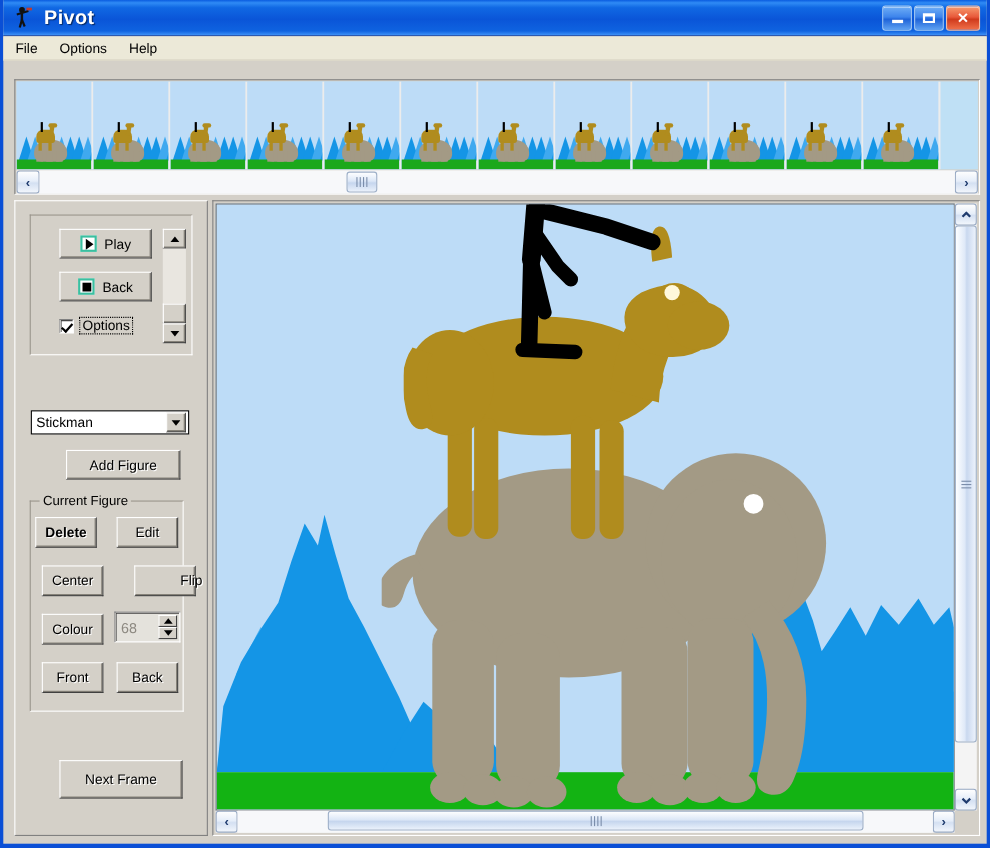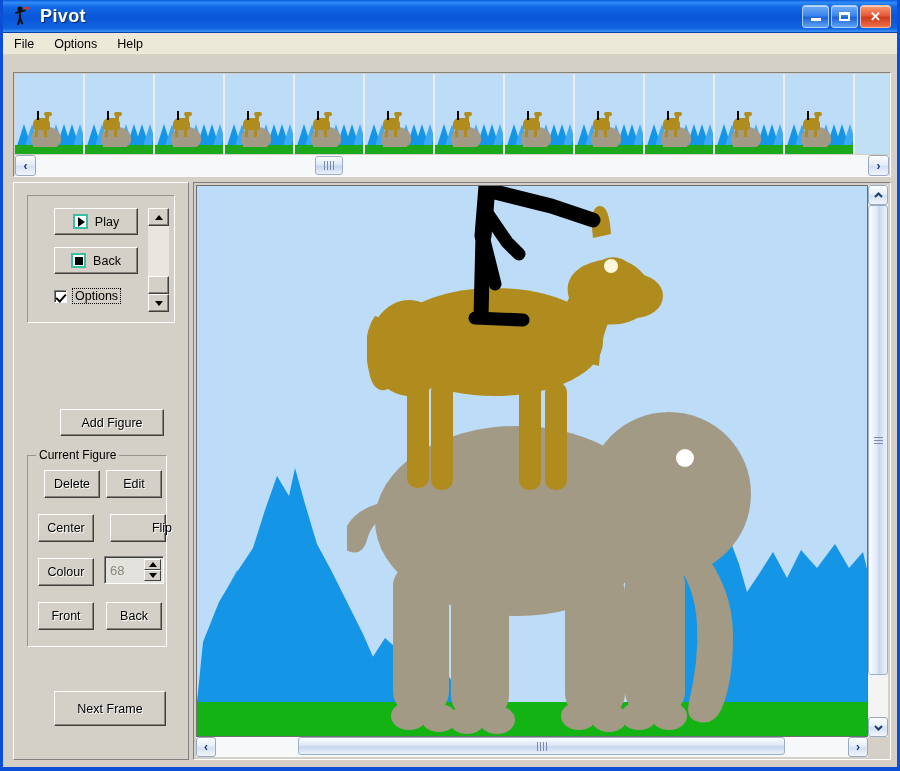--- a/index.html
+++ b/index.html
@@ -216,24 +216,24 @@
     border-right-color:#404040; border-bottom-color:#404040;
     box-shadow: inset -1px -1px 0 #868279;
     display:flex; align-items:center; justify-content:center;
   }
 
   #btn-addfig { left:46px; top:226px; width:104px; height:27px; }
 
   
   #grp-cur { left: 13px; top: 272px; width: 140px; height: 192px; }
   .gbtn { width:56px; height:28px; }
-  #b-del    { left:16px;  top:14px; }
+  #b-del    { left:4px;  top:14px;font-weight:bold; }
   #b-edit   { left:78px;  top:14px; }
   #b-center { left:10px;  top:58px; }
-  #b-flip   { left:82px;  top:58px;padding-left:48px; }
+  #b-flip   { left:94px;  top:58px;padding-left:48px; }
   #b-colour { left:10px;  top:102px; }
   #b-front  { left:10px;  top:146px; }
   #b-back   { left:78px;  top:146px; }
 
   #spin {
     position:absolute; left:76px; top:100px; width:60px; height:28px;
     background:#E4E2DC;
     border:1px solid #808080; border-right-color:#FFF; border-bottom-color:#FFF;
     box-shadow: inset 1px 1px 0 #404040;
     display:flex; align-items:center;
@@ -707,20 +707,26 @@
           </div>
         <div id="spd-track">
           <div id="spd-thumb"></div>
         </div>
         <div class="vsb-btn" style="position:absolute;left:0;top:86px;">
             <span class="tri-dn"></span>
           </div>
       </div>
     </div>
 
+    <div id="combo">
+      <span class="cval">Stickman</span>
+      <span class="carrow">
+          <span class="tri-dn"></span>
+        </span>
+    </div>
 
     <div class="btn disabled" id="btn-addfig">Add Figure</div>
 
     <div class="group" id="grp-cur">
       <span class="legend">Current Figure</span>
       <div class="btn disabled gbtn" id="b-del">Delete</div>
       <div class="btn disabled gbtn" id="b-edit">Edit</div>
       <div class="btn disabled gbtn" id="b-center">Center</div>
       <div class="btn disabled gbtn" id="b-flip">Flip</div>
       <div class="btn disabled gbtn" id="b-colour">Colour</div>

